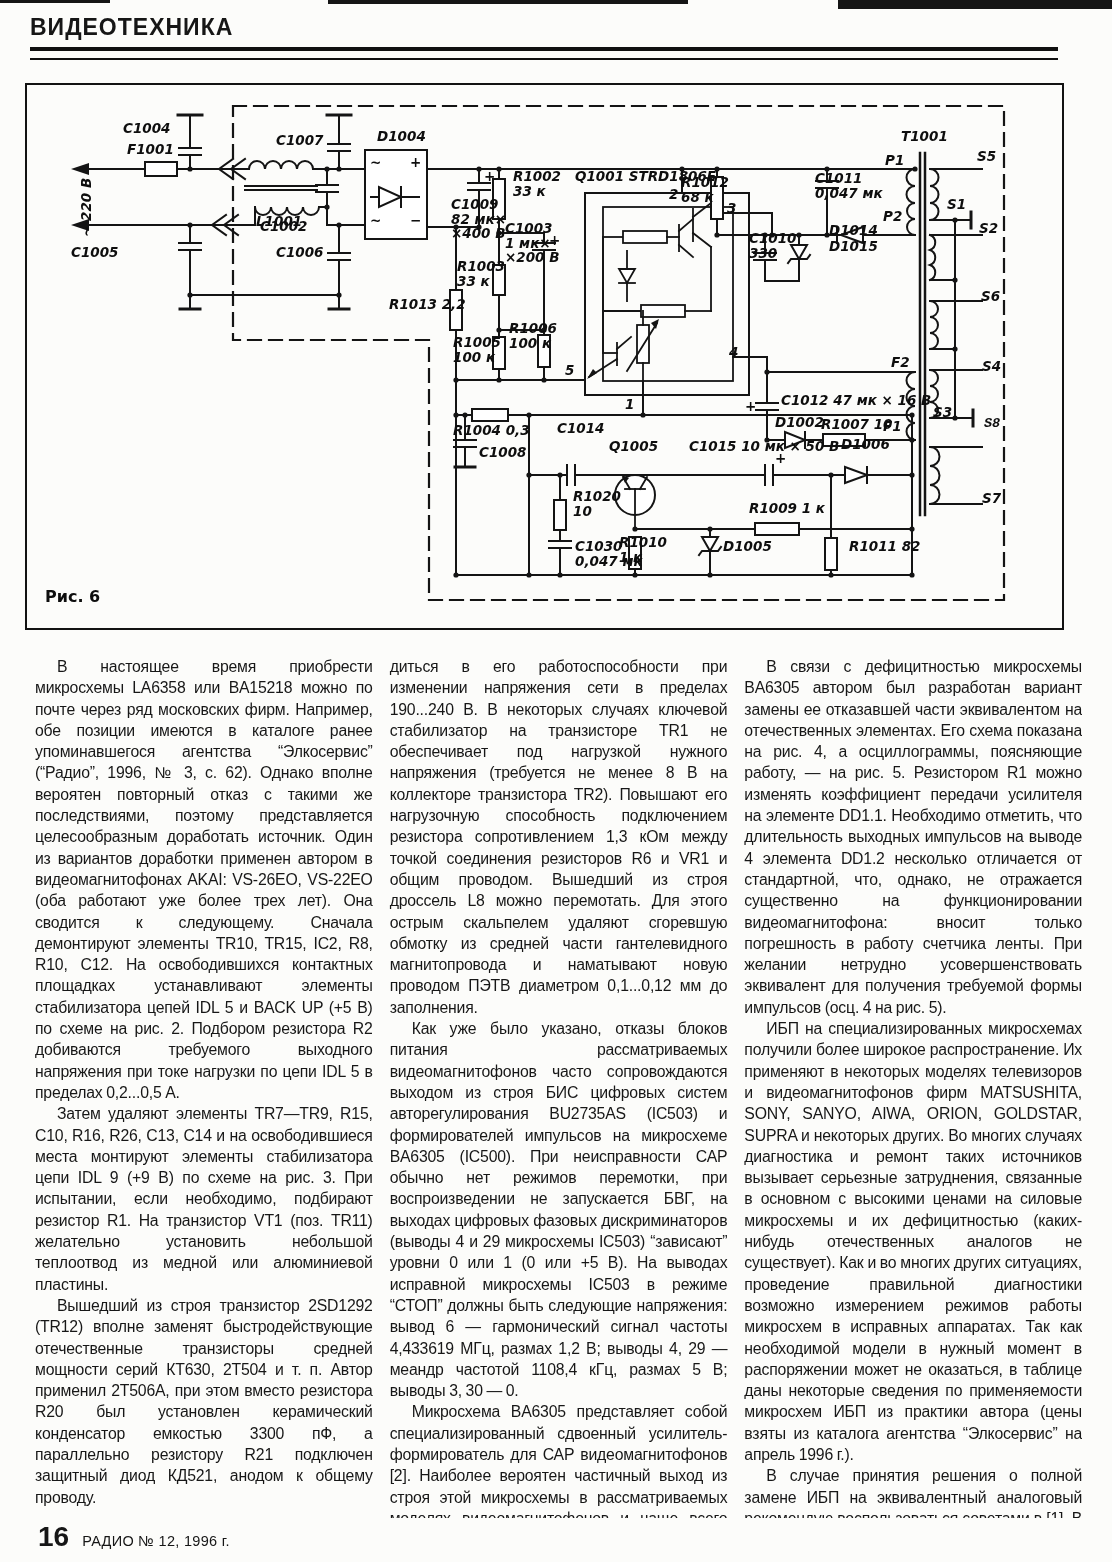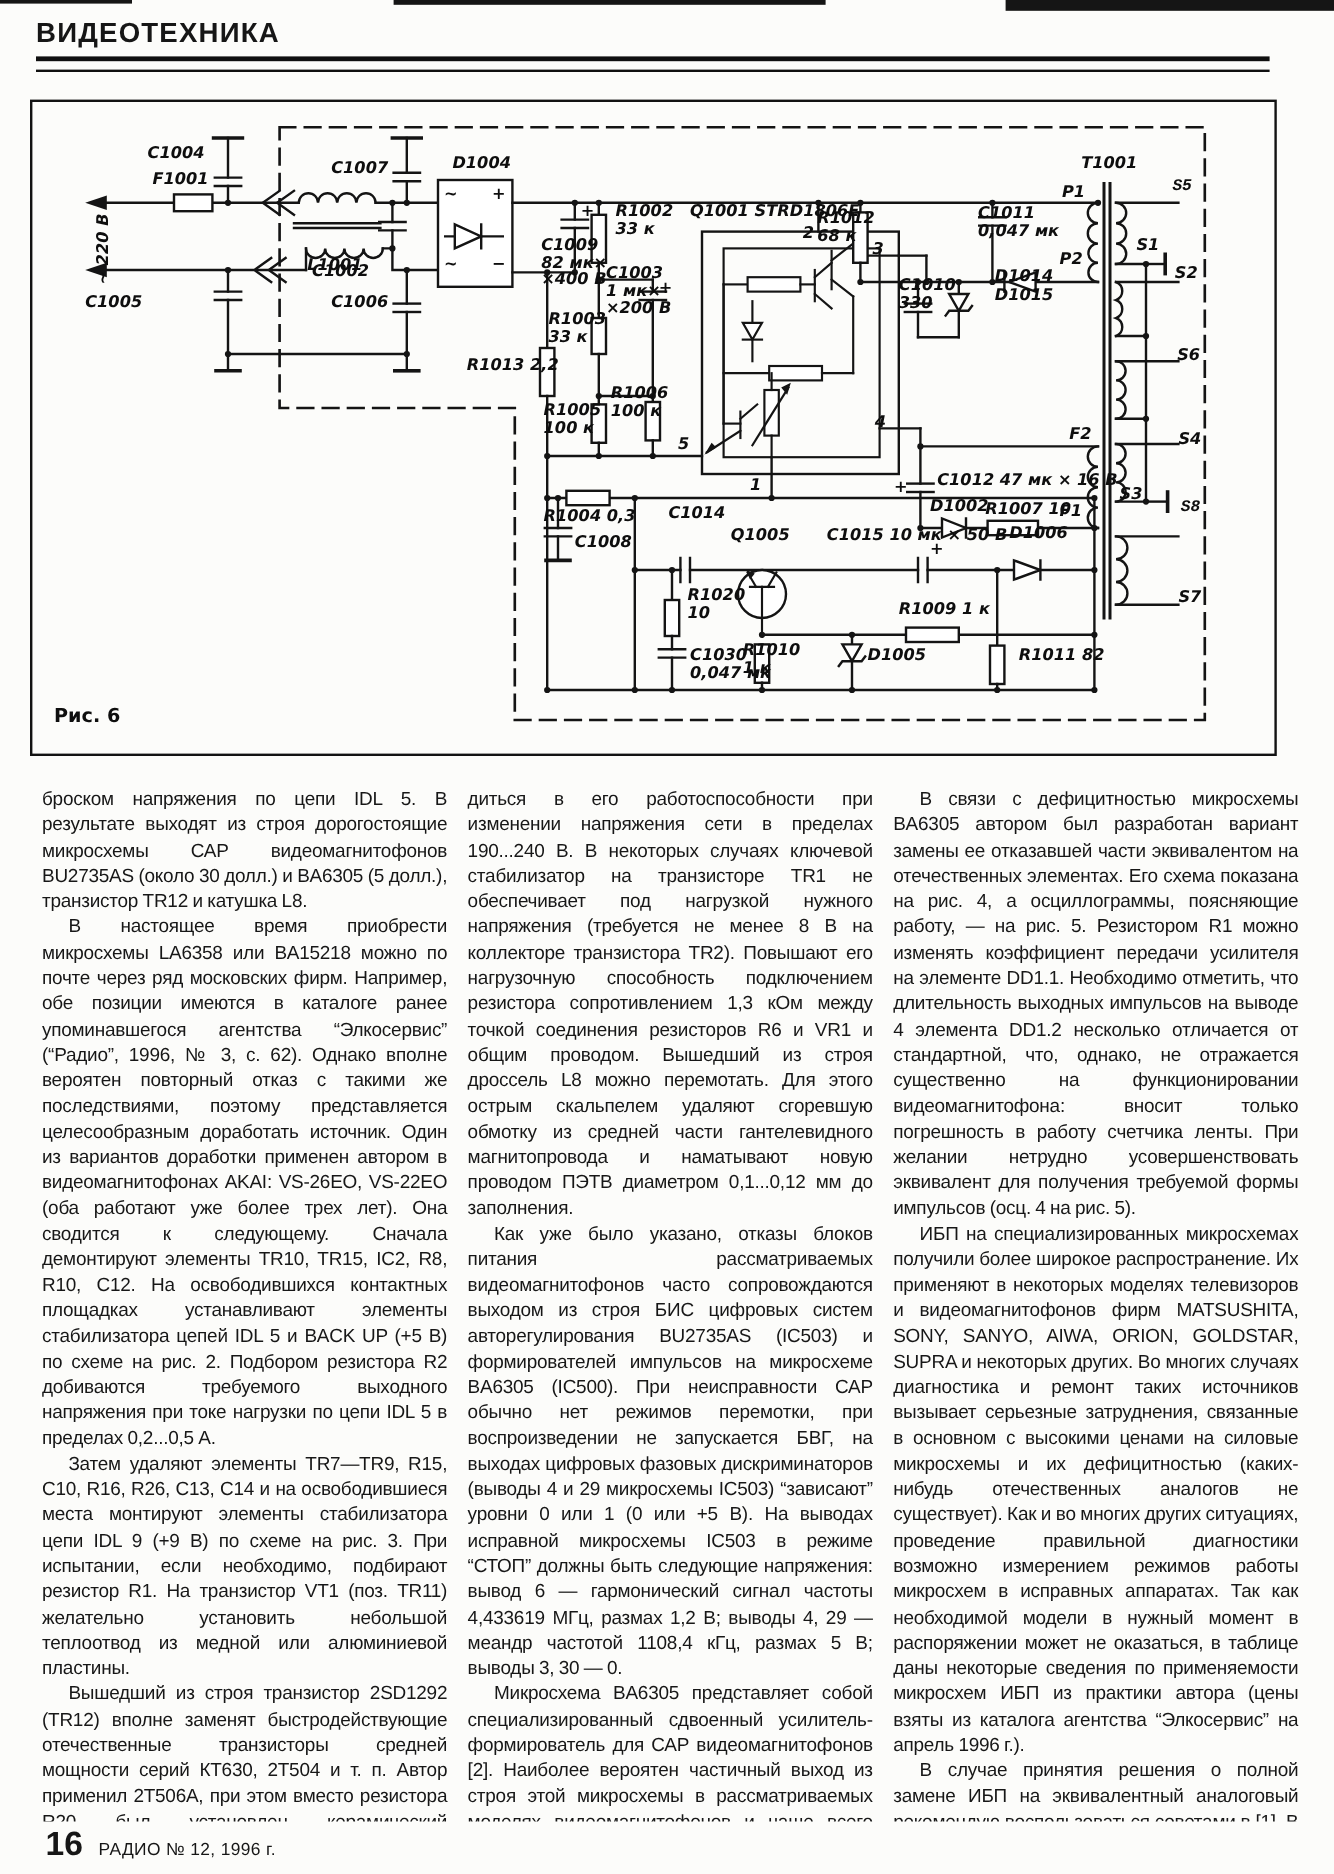--- a/index.html
+++ b/index.html
@@ -359,21 +359,21 @@
 0,047 мк</span>
         <span class="sch-label" style="left: 722px; top: 146px;">C1010
 330</span>
         <span class="sch-label" style="left: 802px; top: 138px;">D1014</span>
         <span class="sch-label" style="left: 802px; top: 154px;">D1015</span>
         <span class="sch-label" style="left: 874px; top: 44px;">T1001</span>
         <span class="sch-label" style="left: 858px; top: 68px;">P1</span>
         <span class="sch-label" style="left: 856px; top: 124px;">P2</span>
         <span class="sch-label" style="left: 864px; top: 270px;">F2</span>
         <span class="sch-label" style="left: 856px; top: 334px;">F1</span>
-        <span class="sch-label" style="left: 950px; top: 64px; font-family: Liberation Mono, monospace;">S5</span>
+        <span class="sch-label" style="left: 950px; top: 64px;">S5</span>
         <span class="sch-label" style="left: 920px; top: 112px;">S1</span>
         <span class="sch-label" style="left: 952px; top: 136px;">S2</span>
         <span class="sch-label" style="left: 954px; top: 204px;">S6</span>
         <span class="sch-label" style="left: 955px; top: 274px;">S4</span>
         <span class="sch-label" style="left: 906px; top: 320px;">S3</span>
         <span class="sch-label" style="left: 957px; top: 332px; font-family: Liberation Mono, monospace;">S8</span>
         <span class="sch-label" style="left: 955px; top: 406px;">S7</span>
         <span class="sch-label" style="left: 754px; top: 308px;">C1012  47 мк × 16 В</span>
         <span class="sch-label" style="left: 718px; top: 314px;">+</span>
         <span class="sch-label" style="left: 748px; top: 330px;">D1002</span>
@@ -399,21 +399,20 @@
         <span class="sch-label" style="left: 343px; top: 128px;">~</span>
         <span class="sch-label" style="left: 383px; top: 128px;">−</span>
         <span class="sch-label" style="left: 457px; top: 84px;">+</span>
         <span class="sch-label" style="left: 522px; top: 148px;">+</span>
       </div>
     <div class="sch-label fig-cap">Рис. 6</div>
   </div>
 
   <div class="cols">
     <div class="col">
-        <p>броском напряжения по цепи IDL 5. В результате выходят из строя дорогостоящие микросхемы САР видеомагнитофонов BU2735AS (около 30 долл.) и BA6305 (5 долл.), транзистор TR12 и катушка L8.</p>
         <p class="ind">В настоящее время приобрести микросхемы LA6358 или BA15218 можно по почте через ряд московских фирм. Например, обе позиции имеются в каталоге ранее упоминавшегося агентства “Элкосервис” (“Радио”, 1996, № 3, с. 62). Однако вполне вероятен повторный отказ с такими же последствиями, поэтому представляется целесообразным доработать источник. Один из вариантов доработки применен автором в видеомагнитофонах AKAI: VS-26EO, VS-22EO (оба работают уже более трех лет). Она сводится к следующему. Сначала демонтируют элементы TR10, TR15, IC2, R8, R10, C12. На освободившихся контактных площадках устанавливают элементы стабилизатора цепей IDL 5 и BACK UP (+5 В) по схеме на рис. 2. Подбором резистора R2 добиваются требуемого выходного напряжения при токе нагрузки по цепи IDL 5  в пределах 0,2...0,5 А.</p>
         <p class="ind">Затем удаляют элементы TR7—TR9, R15, C10, R16, R26, C13, C14 и на освободившиеся места монтируют элементы стабилизатора цепи IDL 9 (+9 В) по схеме на рис. 3. При испытании, если необходимо, подбирают резистор R1. На транзистор VT1 (поз. TR11) желательно установить небольшой теплоотвод из медной или алюминиевой пластины.</p>
         <p class="ind">Вышедший из строя транзистор 2SD1292 (TR12) вполне заменят быстродействующие отечественные транзисторы средней мощности серий КТ630, 2Т504 и т. п. Автор применил 2Т506А, при этом вместо резистора R20 был установлен керамический конденсатор емкостью 3300 пФ, а параллельно резистору R21 подключен защитный диод КД521, анодом к общему проводу.</p>
       </div>
     <div class="col">
         <p>диться в его работоспособности при изменении напряжения сети в пределах 190...240 В. В некоторых случаях ключевой стабилизатор на транзисторе TR1 не обеспечивает под нагрузкой нужного напряжения (требуется не менее 8 В на коллекторе транзистора TR2). Повышают его нагрузочную способность подключением резистора сопротивлением 1,3 кОм между точкой соединения резисторов R6 и VR1 и общим проводом. Вышедший из строя дроссель L8 можно перемотать. Для этого острым скальпелем удаляют сгоревшую обмотку из средней части гантелевидного магнитопровода и наматывают новую проводом ПЭТВ диаметром 0,1...0,12 мм до заполнения.</p>
         <p class="ind">Как уже было указано, отказы блоков питания рассматриваемых видеомагнитофонов часто сопровождаются выходом из строя БИС цифровых систем авторегулирования BU2735AS (IC503) и формирователей импульсов на микросхеме BA6305 (IC500). При неисправности САР обычно нет режимов перемотки, при воспроизведении не запускается БВГ, на выходах цифровых фазовых дискриминаторов (выводы 4 и 29 микросхемы IC503) “зависают” уровни 0 или 1 (0 или +5 В). На выводах исправной микросхемы IC503 в режиме “СТОП” должны быть следующие напряжения: вывод 6 — гармонический сигнал частоты 4,433619 МГц, размах 1,2 В; выводы 4, 29 — меандр частотой 1108,4 кГц, размах 5 В; выводы 3, 30 — 0.</p>
         <p class="ind">Микросхема BA6305 представляет собой специализированный сдвоенный усилитель-формирователь для САР видеомагнитофонов [2]. Наиболее вероятен частичный выход из строя этой микросхемы в рассматриваемых моделях видеомагнитофонов и чаще всего формирователя импульсов канала управления (CTL HEAD PULSE). При этом не работает фазовый канал САР ВВ, т. е. не устанавливается “ТРЕКИНГ”.</p>
       </div>
     <div class="col">

